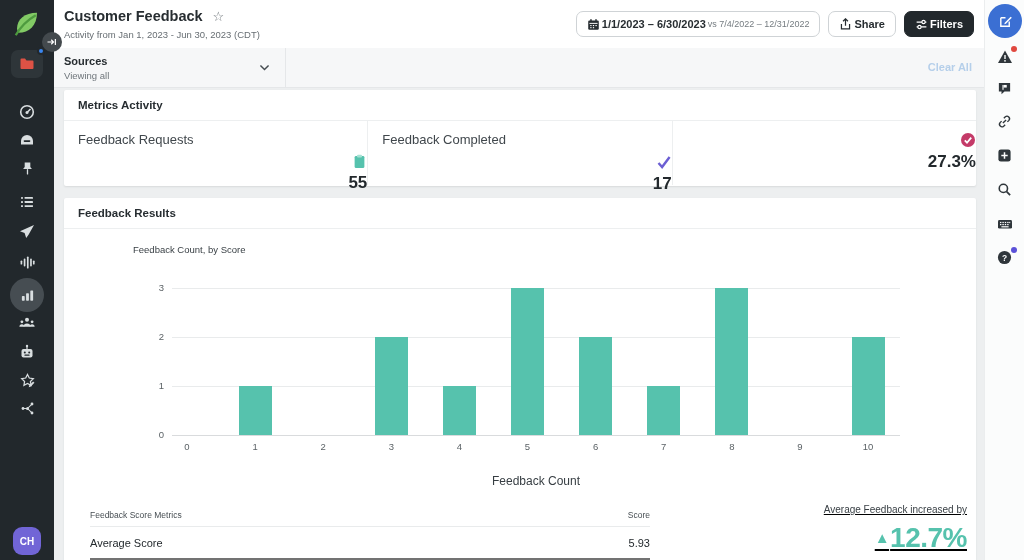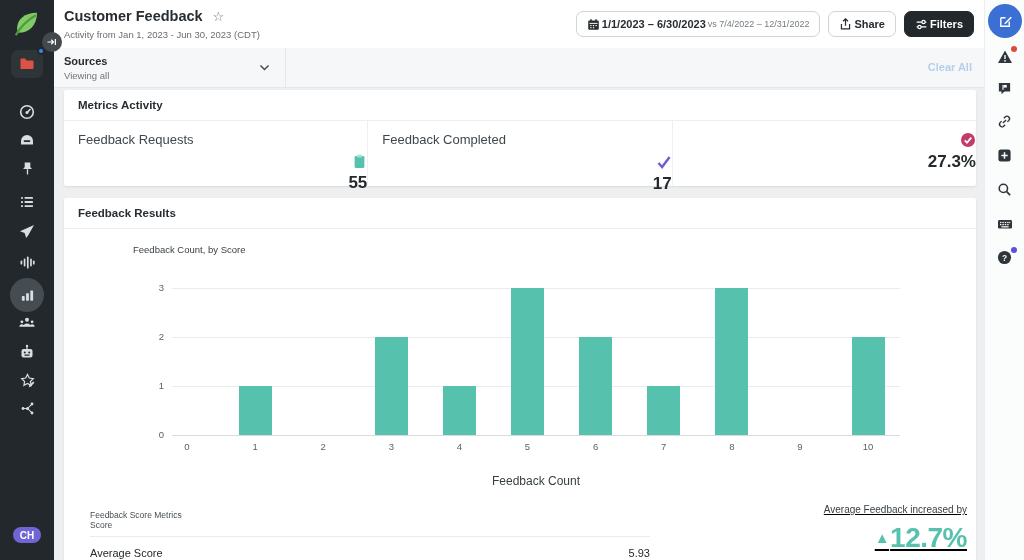--- a/index.html
+++ b/index.html
@@ -6,21 +6,21 @@
   html,body { width:1024px; height:560px; overflow:hidden; }
   body { font-family:"Liberation Sans", sans-serif; background:#edeff0; position:relative; }
 
   
   .left-rail { position:absolute; left:0; top:0; width:54px; height:560px; background:#22282c; z-index:6; }
   .logo { position:absolute; left:12px; top:9px; width:30px; height:30px; }
   .workspace { position:absolute; left:11px; top:50px; width:32px; height:28px; background:#2e3539; border-radius:7px; display:flex; align-items:center; justify-content:center; color:#dd5245; }
   .workspace .dot { position:absolute; right:-2px; top:-3px; width:8px; height:8px; border-radius:50%; background:#3a86f0; border:2px solid #22282c; }
   .rail-item { position:absolute; left:13px; width:28px; height:28px; display:flex; align-items:center; justify-content:center; color:#d9dee0; cursor:pointer; }
   .rail-item.active { left:10px; width:34px; height:34px; background:#464d52; border-radius:50%; }
-  .rail-avatar { position:absolute; left:13px; top:527px; width:28px; height:16px; border-radius:9px; background:#7165d6; color:#fff; font-size:10px; font-weight:bold; display:flex; align-items:center; justify-content:center; cursor:pointer; }
+  .rail-avatar { position:absolute; left:13px; top:527px; width:28px; height:28px; border-radius:9px; background:#7165d6; color:#fff; font-size:10px; font-weight:bold; display:flex; align-items:center; justify-content:center; cursor:pointer; }
   .collapse-btn { position:absolute; left:42px; top:32px; width:20px; height:20px; border-radius:50%; background:#43494d; z-index:10; display:flex; align-items:center; justify-content:center; cursor:pointer; }
 
   
   .right-rail { position:absolute; left:984px; top:0; width:40px; height:560px; background:#fbfcfc; border-left:1px solid #ebedee; z-index:6; }
   .compose { position:absolute; left:3px; top:4px; width:34px; height:34px; border-radius:50%; background:#3b6fd3; display:flex; align-items:center; justify-content:center; color:#fff; cursor:pointer; }
   .rr-item { position:absolute; left:12px; width:16px; height:16px; color:#2f363b; cursor:pointer; }
   .rr-badge { position:absolute; right:-4px; top:-3px; width:6px; height:6px; border-radius:50%; }
 
   
   .main { position:absolute; left:54px; top:0; width:930px; height:560px; }
@@ -53,21 +53,21 @@
 
   .chart-title { position:absolute; left:69px; top:46px; font-size:9.5px; color:#373e43; }
   .gridline { position:absolute; left:108px; width:728px; height:1px; background:#e9ebec; }
   .gridline.zero { background:#d9dbdd; }
   .ytick { position:absolute; left:64px; width:36px; text-align:right; font-size:9.5px; color:#5b6266; }
   .bar { position:absolute; width:33px; cursor:pointer; }
   .xtick { position:absolute; top:243px; width:40px; text-align:center; font-size:9.5px; color:#5b6266; }
   .xlabel { position:absolute; left:108px; top:276px; width:728px; text-align:center; font-size:12px; color:#373e43; }
 
   .metrics-table { position:absolute; left:26px; top:312px; width:560px; }
-  .mt-header { display:flex; justify-content:space-between; font-size:8.5px; color:#474e53; padding-bottom:6px; border-bottom:1px solid #e9ebec;flex-direction:column; }
+  .mt-header { display:flex; justify-content:space-between; font-size:8.5px; color:#474e53; padding-bottom:6px; border-bottom:1px solid #e9ebec; }
   .mt-row { display:flex; justify-content:space-between; font-size:11px; color:#23292d; padding:10px 0 9px 0; border-bottom:6px solid #737373; }
 
   .summary { position:absolute; left:603px; top:306px; width:300px; text-align:right;text-decoration:underline; }
   .summary-label { font-size:10px; color:#373e43; }
   .summary-value { margin-top:7px; font-size:28px; font-weight:bold; color:#56c2ad; letter-spacing:-.5px; }
   .summary-value .tri { font-size:15px; vertical-align:4px; margin-right:1px; }
 
   svg { display:block; }
 </style>
 </head>

